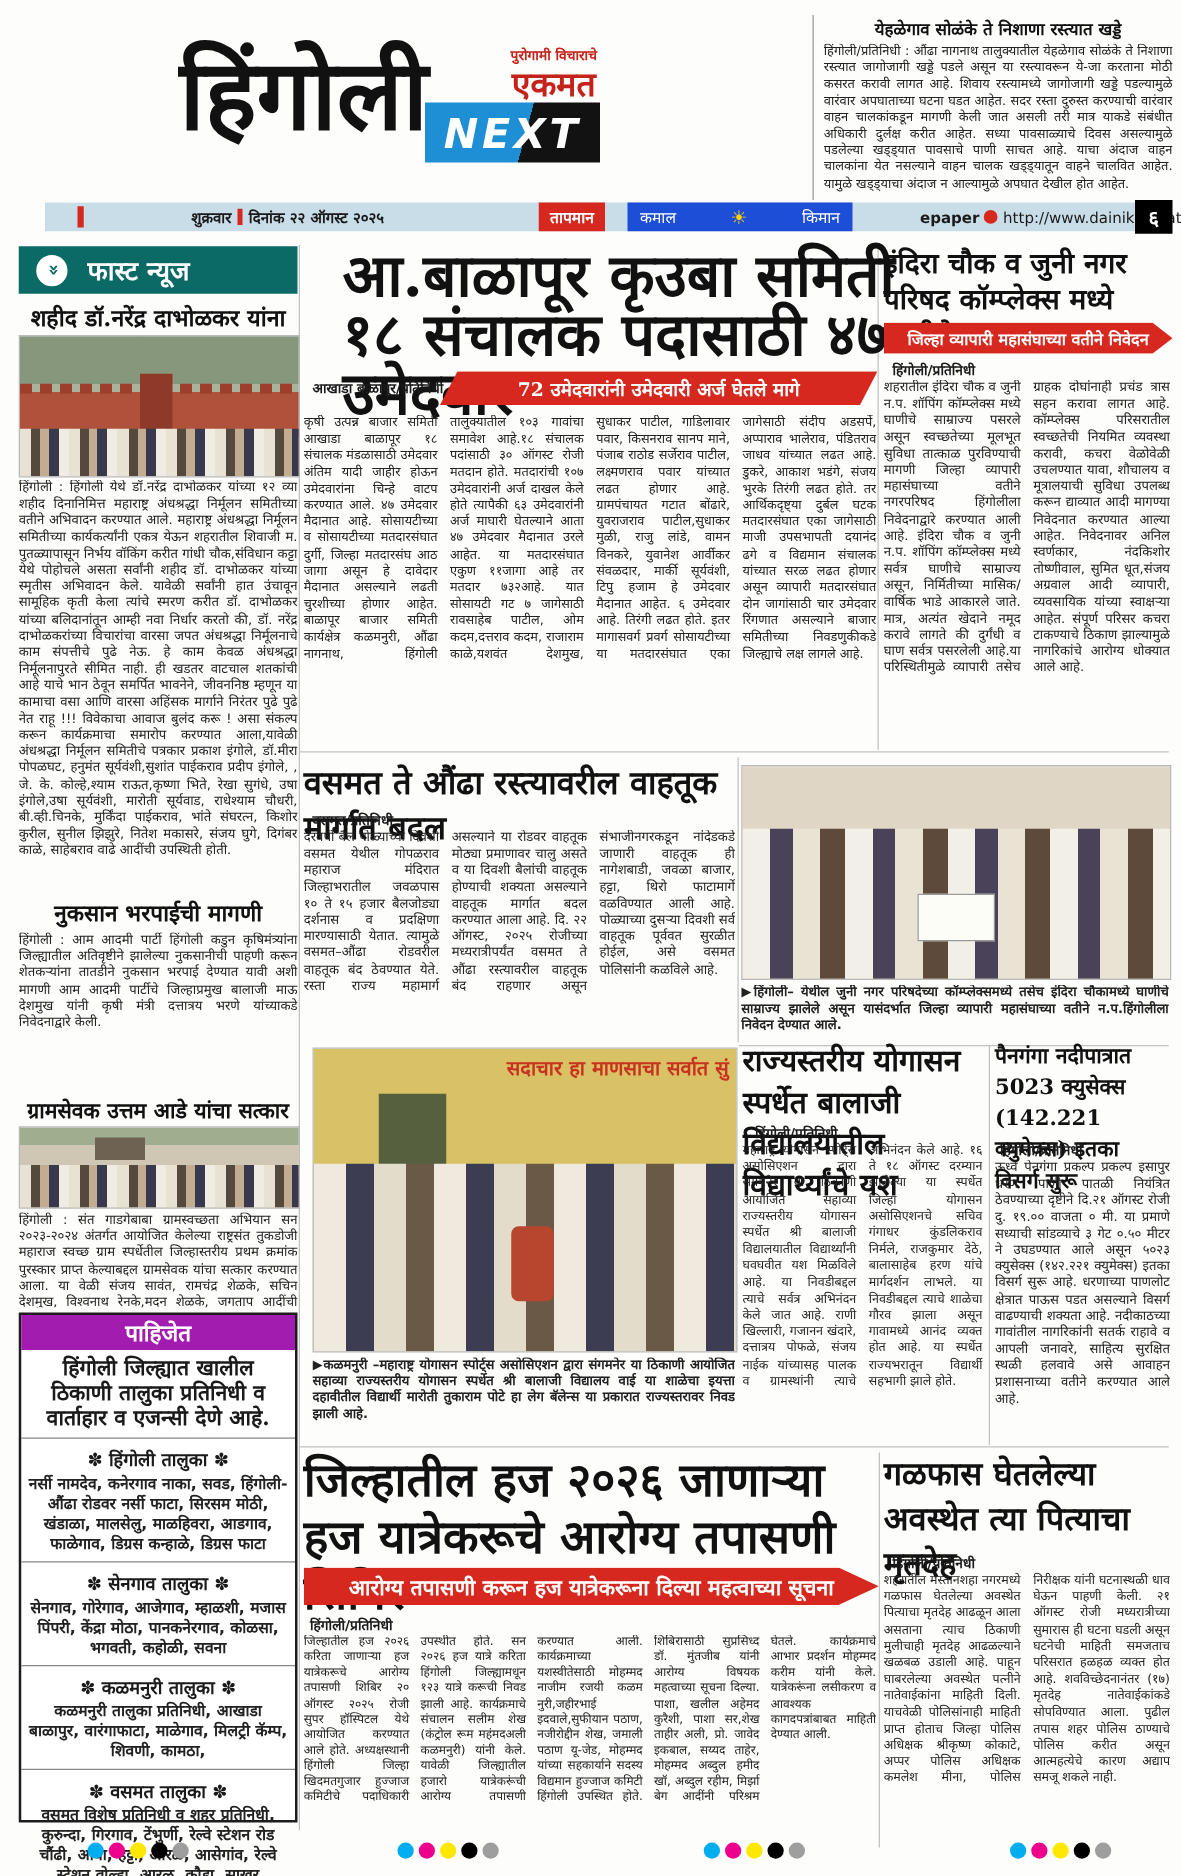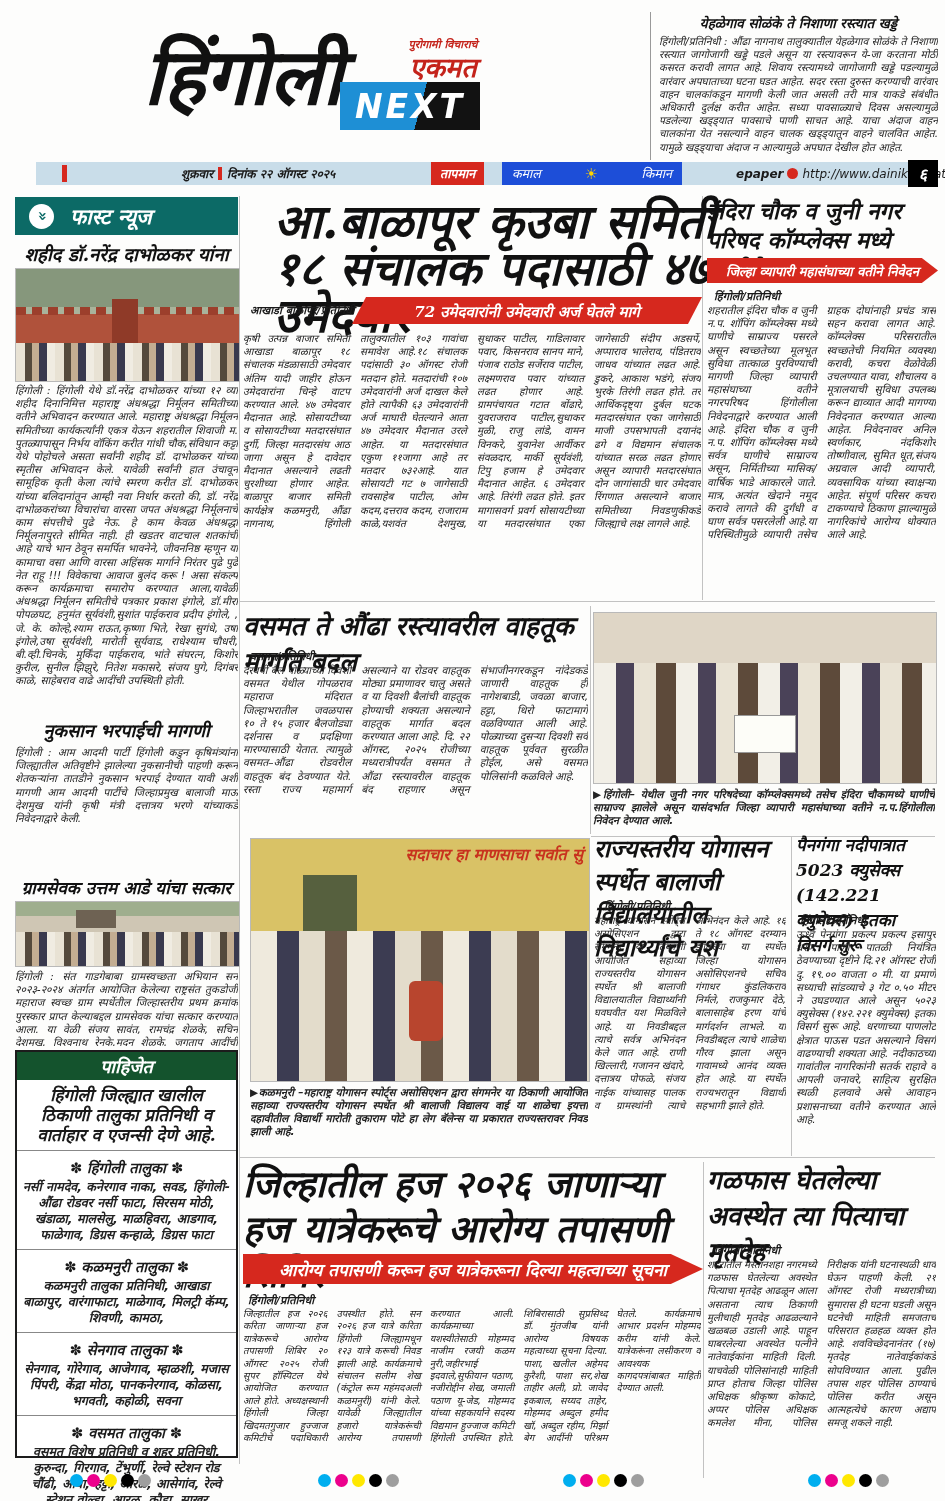--- a/index.html
+++ b/index.html
@@ -1,18 +1,18 @@
 <!DOCTYPE html>
 <html><head>
 <meta charset="utf-8">
 <style>
   html,body{margin:0;padding:0;background:#e9e9e9;}
   #page{position:relative;width:945px;height:1501px;background:#fdfdfc;margin:0 auto;overflow:hidden;
         font-family:"DejaVu Sans","Liberation Sans",sans-serif;color:#1a1a1a;}
-  .abs{position:absolute;font-style:italic;}
+  .abs{position:absolute;}
   .rule{background:#c2c2c2;}
   .hl{font-weight:bold;color:#111;letter-spacing:0px;font-family:"DejaVu Serif","Liberation Serif",serif;}
   .byline{font-weight:bold;font-size:11px;}
   .body-sm{font-size:10.5px;line-height:13.2px;text-align:justify;overflow:hidden;color:#222;}
   .cols2{column-count:2;column-gap:10px;}
   .cols3{column-count:3;column-gap:10px;}
   .cols4{column-count:4;column-gap:10px;}
   .cols5{column-count:5;column-gap:9px;}
   .banner-red{background:#d6281e;color:#fff;font-weight:bold;display:flex;align-items:center;justify-content:center;
               font-family:"DejaVu Serif","Liberation Serif",serif;}
@@ -39,21 +39,21 @@
   <div class="abs" style="left:340px;top:82px;width:140px;height:48px;background:linear-gradient(105deg,#1e8fd5 0 57%,#121212 57% 100%);
        color:#fff;font-weight:bold;font-size:33px;display:flex;align-items:center;justify-content:center;letter-spacing:3px;font-style:italic;">NEXT</div>
 
   <div class="abs" style="left:650px;top:12px;width:288px;height:148px;border-left:1px solid #999;padding-left:8px;box-sizing:border-box;">
     <div class="hl" style="font-size:13.5px;text-align:center;padding:2px 0 3px 0;">येहळेगाव सोळंके ते निशाणा रस्त्यात खड्डे</div>
     <div class="body-sm" style="height:122px;font-size:10.3px;">हिंगोली/प्रतिनिधी :  औंढा नागनाथ तालुक्यातील येहळेगाव सोळंके ते निशाणा रस्त्यात जागोजागी खड्डे पडले असून या रस्त्यावरून ये-जा करताना मोठी कसरत करावी लागत आहे. शिवाय रस्त्यामध्ये जागोजागी खड्डे पडल्यामुळे वारंवार अपघाताच्या घटना घडत आहेत. सदर रस्ता दुरुस्त करण्याची वारंवार वाहन चालकांकडून मागणी केली जात असली तरी मात्र याकडे संबंधीत अधिकारी दुर्लक्ष करीत आहेत. सध्या पावसाळ्याचे दिवस असल्यामुळे पडलेल्या खड्ड्यात पावसाचे पाणी साचत आहे. याचा अंदाज वाहन चालकांना येत नसल्याने वाहन चालक खड्ड्यातून वाहने चालवित आहेत. यामुळे खड्ड्याचा अंदाज न आल्यामुळे अपघात देखील होत आहेत.</div>
   </div>
 
   <div class="abs" style="left:36px;top:162px;width:872px;height:23px;background:#c9dde9;display:flex;align-items:center;">
     <span style="width:5px;height:17px;background:#d6281e;margin-left:26px;"></span>
-    <span class="datebar-box" style="margin-left:114px;font-weight:bold;">
+    <span class="datebar-box" style="margin-left:86px;font-weight:bold;">
       <span>शुक्रवार</span>
       <span style="width:4px;height:13px;background:#d6281e;display:inline-block;margin:0 5px;"></span>
       <span>दिनांक २२ ऑगस्ट २०२५</span>
     </span>
     <span class="abs banner-red" style="left:395px;top:0;height:23px;padding:0 9px;font-size:12.5px;">तापमान</span>
     <span class="abs" style="left:466px;top:0;height:23px;width:180px;background:#1d4ed8;color:#fff;display:flex;align-items:center;justify-content:space-between;padding:0 10px;box-sizing:border-box;font-size:12.5px;">
       <span>कमाल</span>
       <span style="color:#ffd400;font-size:15px;">☀</span>
       <span>किमान</span>
     </span>
@@ -100,34 +100,34 @@
 
   <div class="abs photo" style="left:15px;top:901px;width:223px;height:64px;
        background:linear-gradient(180deg,#9fae8e 0 22%,#cfc6b4 22% 60%,#b9ab93 60% 100%);">
     <div style="position:absolute;left:60px;top:8px;width:40px;height:18px;background:#6e6253;"></div>
     <div class="crowd" style="height:34px;"></div>
   </div>
 
   <div class="abs body-sm" style="left:15px;top:970px;width:223px;height:76px;">हिंगोली : संत गाडगेबाबा ग्रामस्वच्छता अभियान सन २०२३-२०२४ अंतर्गत आयोजित केलेल्या राष्ट्रसंत तुकडोजी महाराज स्वच्छ ग्राम स्पर्धेतील जिल्हास्तरीय प्रथम क्रमांक पुरस्कार प्राप्त केल्याबद्दल ग्रामसेवक यांचा सत्कार करण्यात आला. या वेळी संजय सावंत, रामचंद्र शेळके, सचिन देशमुख, विश्वनाथ रेनके,मदन शेळके, जगताप आदींची उपस्थिती होती.</div>
 
   <div class="abs" style="left:15px;top:1050px;width:223px;height:408px;border:2px solid #1c1c1c;box-sizing:border-box;background:#fff;">
-    <div style="background:#14532d;color:#fff;text-align:center;font-weight:bold;font-size:18px;padding:2px 0;font-family:'DejaVu Serif','Liberation Serif',serif;">पाहिजेत</div>
+    <div style="background:#a21caf;color:#fff;text-align:center;font-weight:bold;font-size:18px;padding:2px 0;font-family:'DejaVu Serif','Liberation Serif',serif;">पाहिजेत</div>
     <div style="font-size:17px;line-height:20px;font-weight:bold;text-align:center;padding:5px 6px;font-family:'DejaVu Serif','Liberation Serif',serif;">हिंगोली जिल्ह्यात खालील ठिकाणी तालुका प्रतिनिधी व वार्ताहार व एजन्सी देणे आहे.</div>
 
     <div class="wanted-sec">
       <div class="wanted-title">✽ हिंगोली तालुका ✽</div>
       <div class="wanted-text">नर्सी नामदेव, कनेरगाव नाका, सवड, हिंगोली-औंढा रोडवर नर्सी फाटा, सिरसम मोठी, खंडाळा, मालसेलु, माळहिवरा, आडगाव, फाळेगाव, डिग्रस कन्हाळे, डिग्रस फाटा</div>
     </div>
     <div class="wanted-sec">
+      <div class="wanted-title">✽ सेनगाव तालुका ✽</div>
+      <div class="wanted-text">सेनगाव, गोरेगाव, आजेगाव, म्हाळशी, मजास पिंपरी, केंद्रा मोठा, पानकनेरगाव, कोळसा, भगवती, कहोळी, सवना</div>
+    </div>
+    <div class="wanted-sec">
       <div class="wanted-title">✽ कळमनुरी तालुका ✽</div>
       <div class="wanted-text">कळमनुरी तालुका प्रतिनिधी, आखाडा बाळापुर, वारंगाफाटा, माळेगाव, मिलट्री कॅम्प, शिवणी, कामठा,</div>
-    </div>
-    <div class="wanted-sec">
-      <div class="wanted-title">✽ सेनगाव तालुका ✽</div>
-      <div class="wanted-text">सेनगाव, गोरेगाव, आजेगाव, म्हाळशी, मजास पिंपरी, केंद्रा मोठा, पानकनेरगाव, कोळसा, भगवती, कहोळी, सवना</div>
     </div>
     <div class="wanted-sec">
       <div class="wanted-title">✽ वसमत तालुका ✽</div>
       <div class="wanted-text">वसमत विशेष प्रतिनिधी व शहर प्रतिनिधी, कुरुन्दा, गिरगाव, टेंभुर्णी, रेल्वे स्टेशन रोड चौंढी, आंबा, हट्टा, आरळ, आसेगांव, रेल्वे स्टेशन वोल्डा, आरळ, कौडा, साखर कारखाना,</div>
     </div>
 
   </div>
 
   <div class="abs hl" style="left:253px;top:198px;width:460px;font-size:47px;line-height:47px;margin-left:21px;">आ.बाळापूर कृउबा समिती १८ संचालक पदासाठी ४७ उमेदवार</div>
   <div class="abs banner-red slant" style="left:352px;top:297px;width:350px;height:27px;font-size:15px;">72 उमेदवारांनी उमेदवारी अर्ज घेतले मागे</div>

